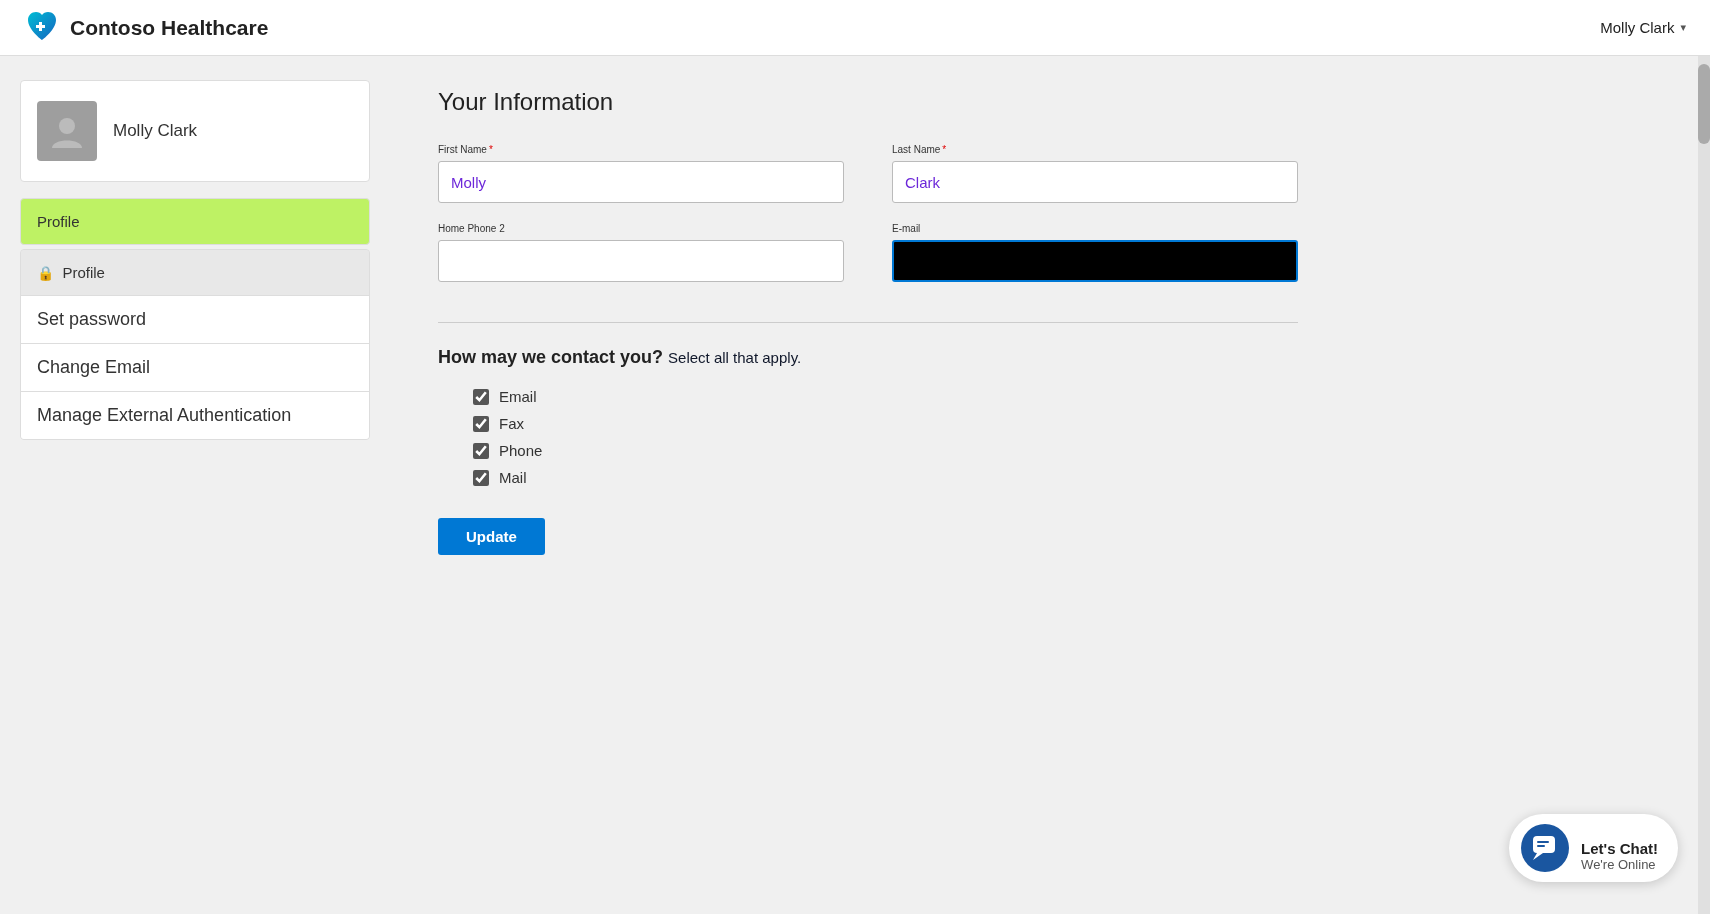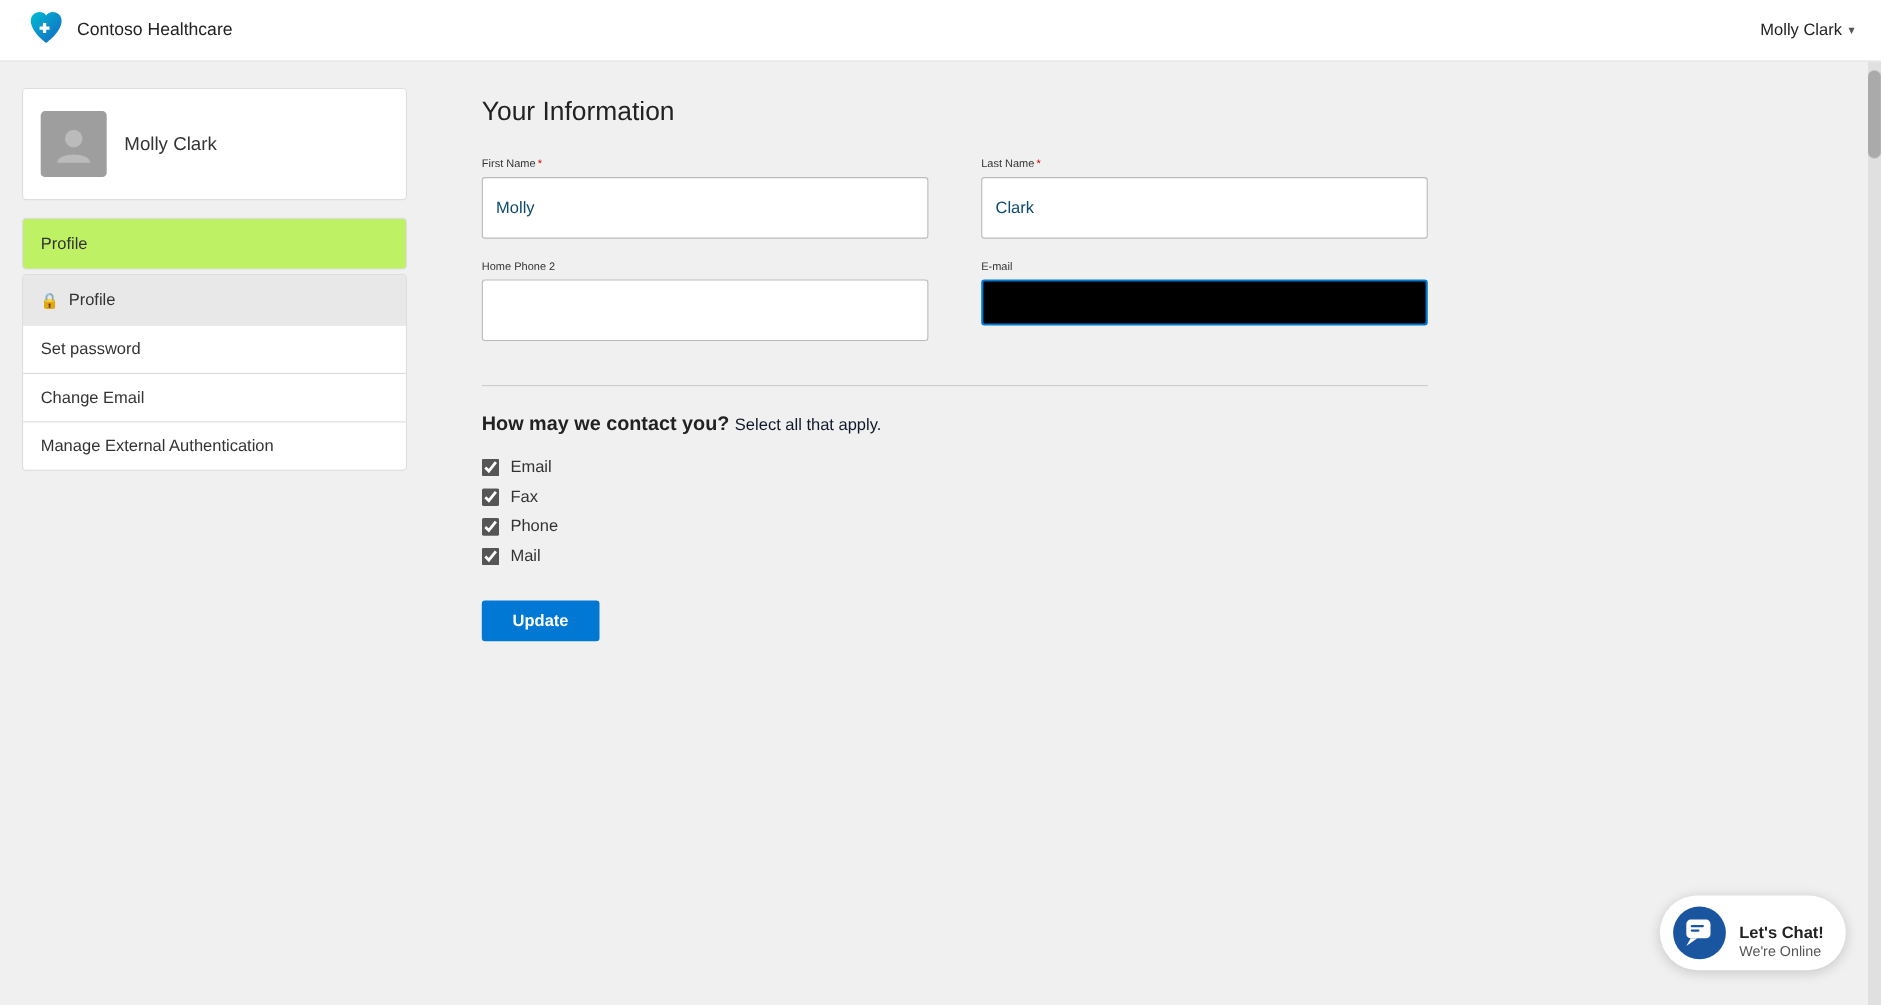--- a/index.html
+++ b/index.html
@@ -26,22 +26,22 @@
     .header-brand {
       display: flex;
       align-items: center;
       gap: 10px;
     }
     .header-logo svg {
       width: 36px;
       height: 36px;
     }
     .header-title {
-      font-size: 16px;
-      font-weight: 400;
+      font-size: 21px;
+      font-weight: 700;
       color: #222;
     }
     .header-user {
       display: flex;
       align-items: center;
       gap: 6px;
       cursor: pointer;
       font-size: 15px;
       color: #222;
     }
@@ -121,21 +121,21 @@
       display: flex;
       align-items: center;
       gap: 8px;
       background: #e8e8e8;
     }
     .sidebar-section-header .lock-icon {
       font-size: 14px;
     }
     .sidebar-section-item {
       padding: 13px 16px;
-      font-size: 15px;
+      font-size: 18px;
       color: #333;
       cursor: pointer;
       background: #fff;
       border-top: 1px solid #ddd;
     }
 
     
     .main-content {
       flex: 1;
       background: #f0f0f0;
@@ -171,25 +171,25 @@
     .form-label .required {
       color: #d00;
       margin-left: 2px;
     }
 
     .form-input {
       border: 1px solid #bbb;
       border-radius: 3px;
       padding: 8px 12px;
       font-size: 15px;
-      color: #0c4a6e;
+      color: #6d28d9;
       background: #fff;
       outline: none;
       width: 100%;
-      height: 56px;
+      height: 42px;
     }
     .email-redacted {
       background: #000;
       color: #000;
       border: 2px solid #0078d4;
       border-radius: 3px;
       padding: 8px 12px;
       font-size: 15px;
       width: 100%;
       height: 42px;
@@ -219,20 +219,21 @@
       flex-direction: column;
       gap: 10px;
     }
     .checkbox-item {
       display: flex;
       align-items: center;
       gap: 10px;
       font-size: 15px;
       color: #333;
       cursor: pointer;
+      margin-left: 35px;
     }
     .checkbox-item input[type="checkbox"] {
       width: 16px;
       height: 16px;
       accent-color: #555;
       cursor: pointer;
     }
 
     .update-button {
       background: #0078d4;

